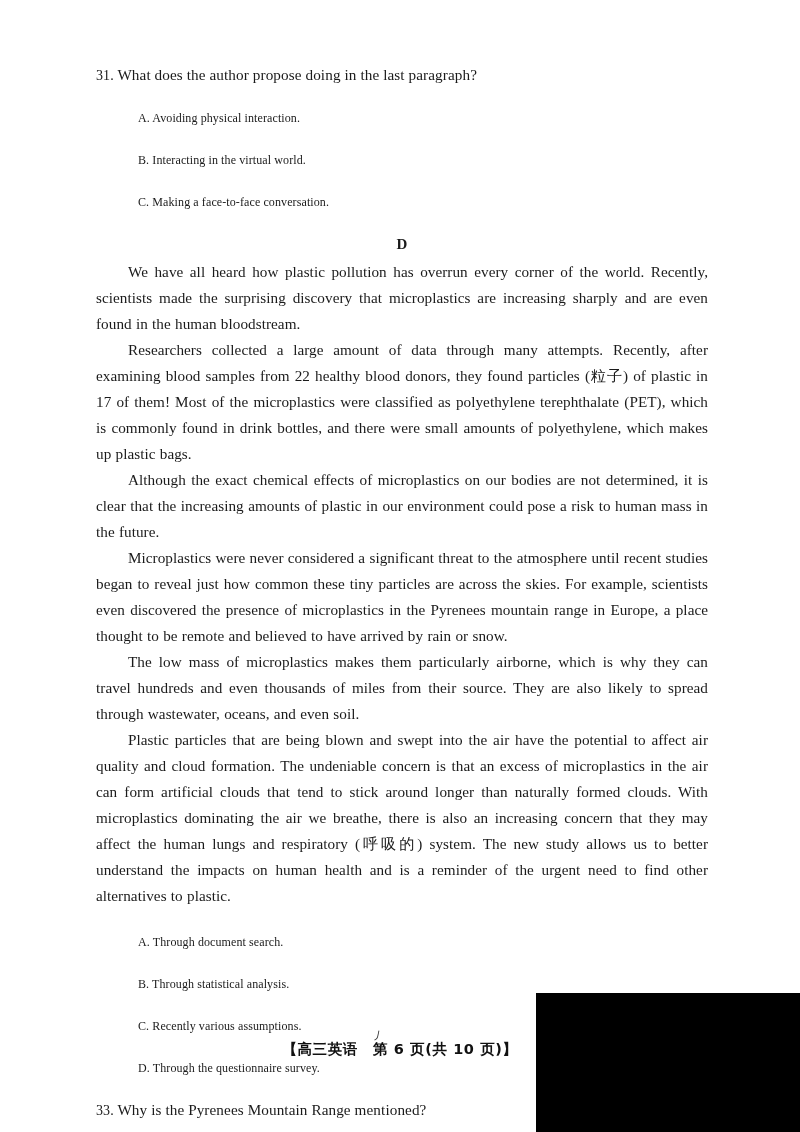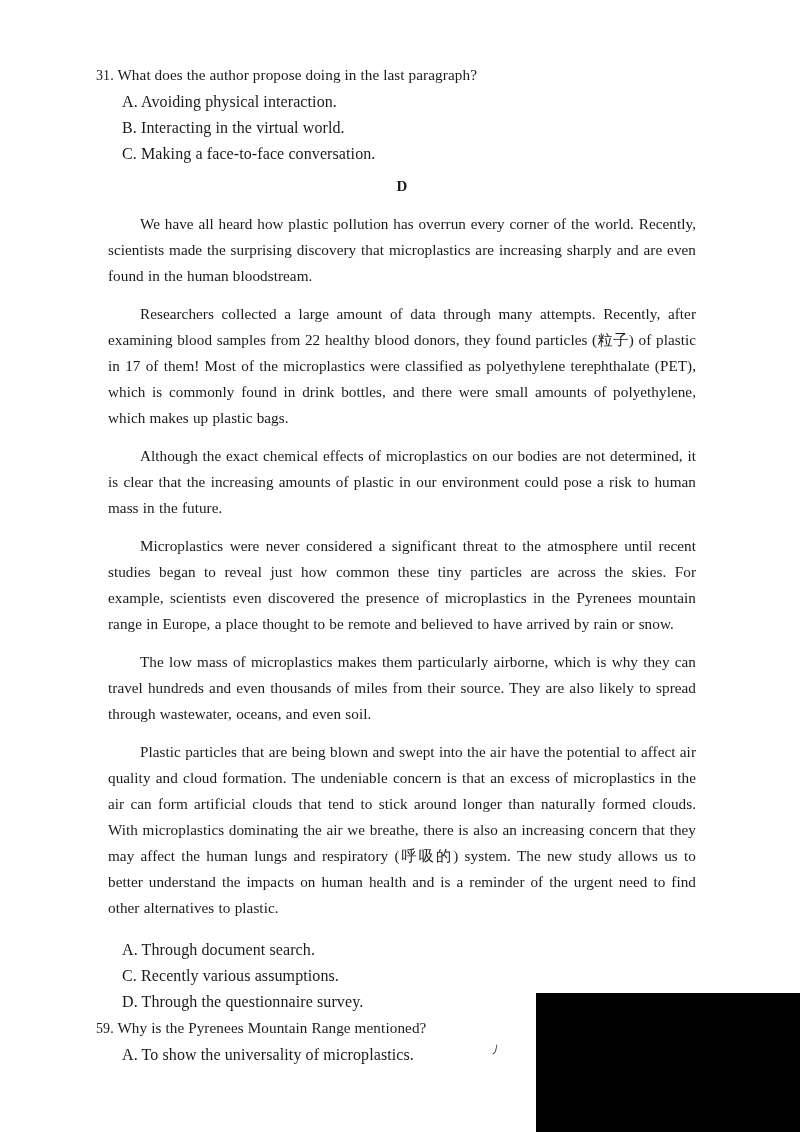--- a/index.html
+++ b/index.html
@@ -40,42 +40,42 @@
     line-height: 26px;
     margin: 0;
     padding: 0;
     white-space: nowrap;
     letter-spacing: 0.1px;
   }
   .question .qnum {
     font-size: 14px;
   }
   .option {
-    font-size: 16px;
+    font-size: 12px;
     line-height: 26px;
-    margin: 0;
+    margin: 16px;
     padding-left: 26px;
     white-space: nowrap;
     letter-spacing: 0.1px;
   }
 
   
   .section-letter {
     text-align: center;
     font-weight: bold;
     font-size: 15px;
     line-height: 26px;
     margin: 6px 0 2px 0;
   }
 
   
   .para {
     font-size: 15.2px;
     line-height: 26px;
-    margin: 12px;
+    margin: 0;
     text-align: justify;
     text-align-last: left;
     text-indent: 32px;
     word-spacing: 0.4px;
     letter-spacing: 0.05px;
     hyphens: none;
   }
   .gap-q  { height: 4px; }
 
   
@@ -141,35 +141,37 @@
     <p class="para">Researchers collected a large amount of data through many attempts. Recently, after examining blood samples from 22 healthy blood donors, they found particles (粒子) of plastic in 17 of them! Most of the microplastics were classified as polyethylene terephthalate (PET), which is commonly found in drink bottles, and there were small amounts of polyethylene, which makes up plastic bags.</p>
     <p class="para">Although the exact chemical effects of microplastics on our bodies are not determined, it is clear that the increasing amounts of plastic in our environment could pose a risk to human mass in the future.</p>
     <p class="para">Microplastics were never considered a significant threat to the atmosphere until recent studies began to reveal just how common these tiny particles are across the skies. For example, scientists even discovered the presence of microplastics in the Pyrenees mountain range in Europe, a place thought to be remote and believed to have arrived by rain or snow.</p>
     <p class="para">The low mass of microplastics makes them particularly airborne, which is why they can travel hundreds and even thousands of miles from their source. They are also likely to spread through wastewater, oceans, and even soil.</p>
     <p class="para">Plastic particles that are being blown and swept into the air have the potential to affect air quality and cloud formation. The undeniable concern is that an excess of microplastics in the air can form artificial clouds that tend to stick around longer than naturally formed clouds. With microplastics dominating the air we breathe, there is also an increasing concern that they may affect the human lungs and respiratory (呼吸的) system. The new study allows us to better understand the impacts on human health and is a reminder of the urgent need to find other alternatives to plastic.</p>
 
     <div class="gap-q"></div>
 
     <div>
       <p class="option">A. Through document search.</p>
+      <p class="option">B. Through statistical analysis.</p>
       <p class="option">C. Recently various assumptions.</p>
       <p class="option">D. Through the questionnaire survey.</p>
     </div>
 
     <div>
       <p class="question">
-        <span class="qnum">59.</span>
+        <span class="qnum">33.</span>
         <span>Why is the Pyrenees Mountain Range mentioned?</span>
       </p>
       <p class="option">A. To show the universality of microplastics.</p>
     </div>
 
   </div>
 
   <div class="footer">
     <span class="footer-inner">
+      <span>【高三英语　第 6 页(共 10 页)】</span>
       <span class="footer-tick">丿</span>
     </span>
   </div>
 
   <div class="black-block"></div>
 
 </div>
 
 </body></html>

